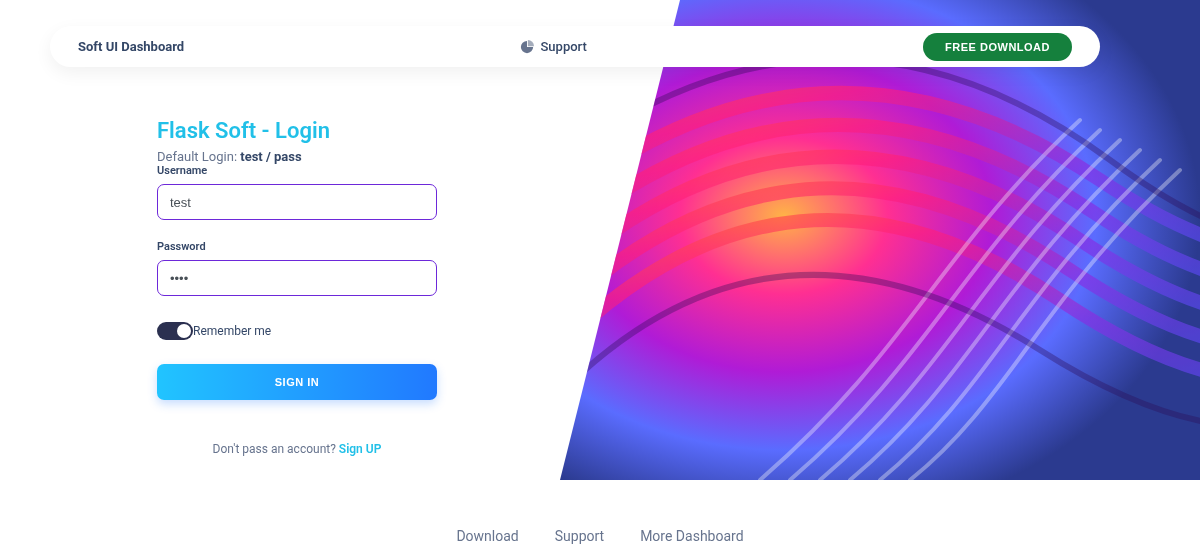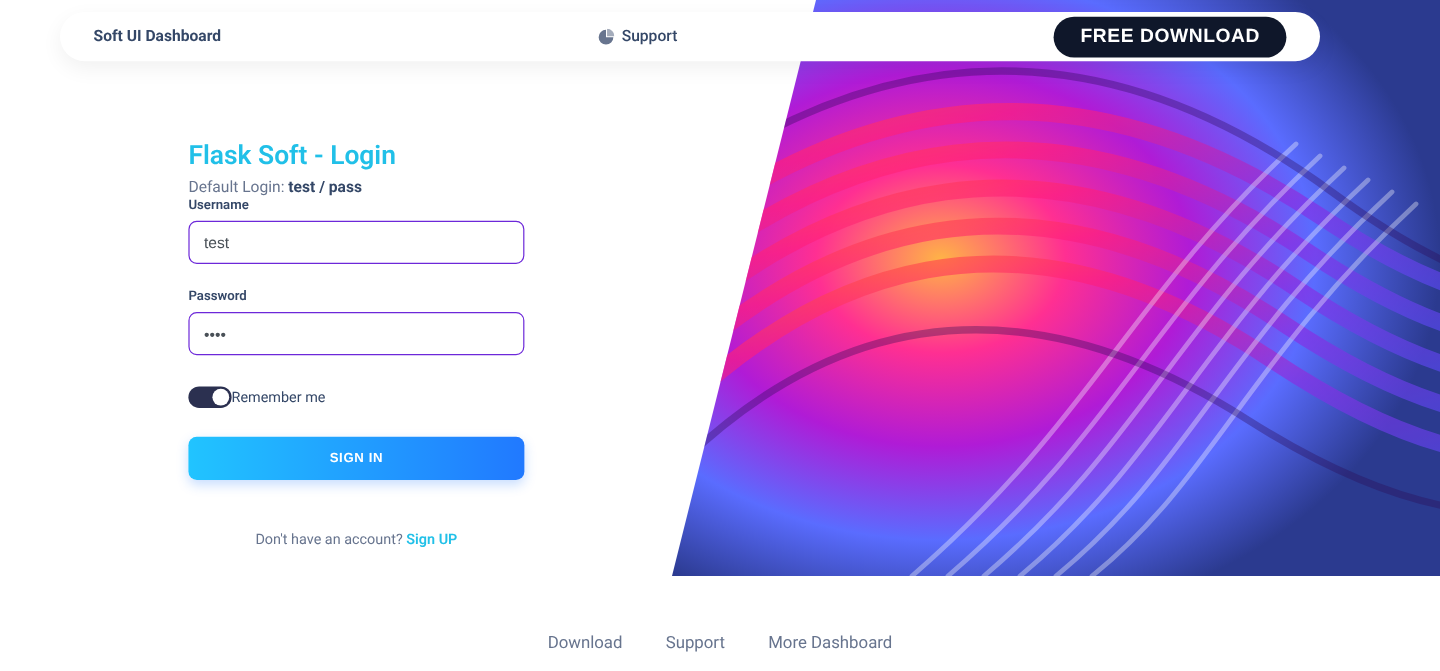--- a/index.html
+++ b/index.html
@@ -6,21 +6,21 @@
 body {
   font-family: -apple-system, BlinkMacSystemFont, "Segoe UI", Roboto, "Helvetica Neue", Arial, sans-serif;
   background: #fff;
   width: 1200px;
   height: 559px;
   overflow: hidden;
   position: relative;
 }
 .topbar {
   position: absolute;
-  top: 10px;
+  top: 26px;
   left: 50px;
   right: 100px;
   height: 41px;
   background: #fff;
   border-radius: 24px;
   box-shadow: 0 6px 18px rgba(0,0,0,0.06);
   display: flex;
   align-items: center;
   padding: 0 28px;
   z-index: 10;
@@ -39,26 +39,26 @@
   gap: 6px;
 }
 .support-icon {
   width: 14px;
   height: 14px;
   color: #67748e;
   display: inline-flex;
 }
 .support-link { font-size: 13px; color: #344767; font-weight: 500; }
 .download-btn {
-  background: #0f172a;
+  background: #15803d;
   color: #fff;
   border: none;
   padding: 8px 22px;
   border-radius: 20px;
-  font-size: 16px;
+  font-size: 11px;
   font-weight: 700;
   letter-spacing: 0.5px;
   cursor: pointer;
 }
 .hero-bg {
   position: absolute;
   top: 0;
   right: 0;
   width: 640px;
   height: 480px;
@@ -203,21 +203,21 @@
   <div class="toggle-row">
     <div class="toggle">
       <div class="toggle-knob"></div>
     </div>
     <span class="toggle-label">Remember me</span>
   </div>
 
   <button class="signin-btn">SIGN IN</button>
 
   <div class="signup-row">
-    <span>Don't have an account? </span><a class="signup-link">Sign UP</a>
+    <span>Don't pass an account? </span><a class="signup-link">Sign UP</a>
   </div>
 </div>
 
 <div class="footer-links">
   <a>Download</a>
   <a>Support</a>
   <a>More Dashboard</a>
 </div>
 
 </body></html>

